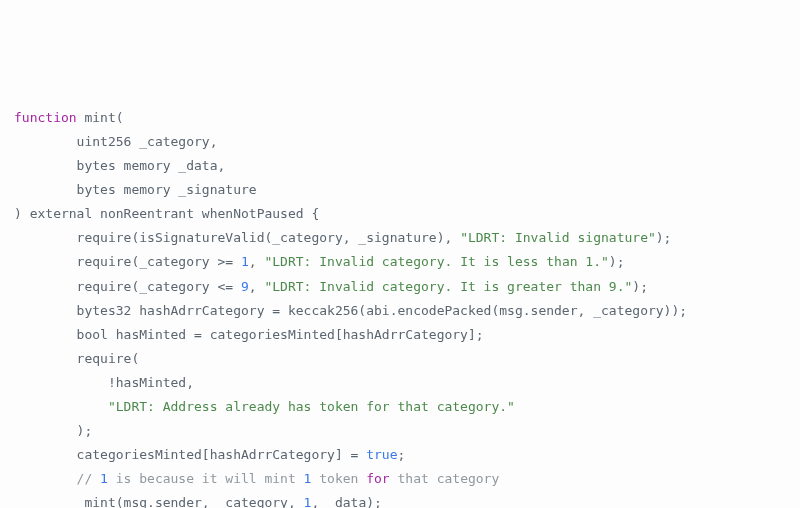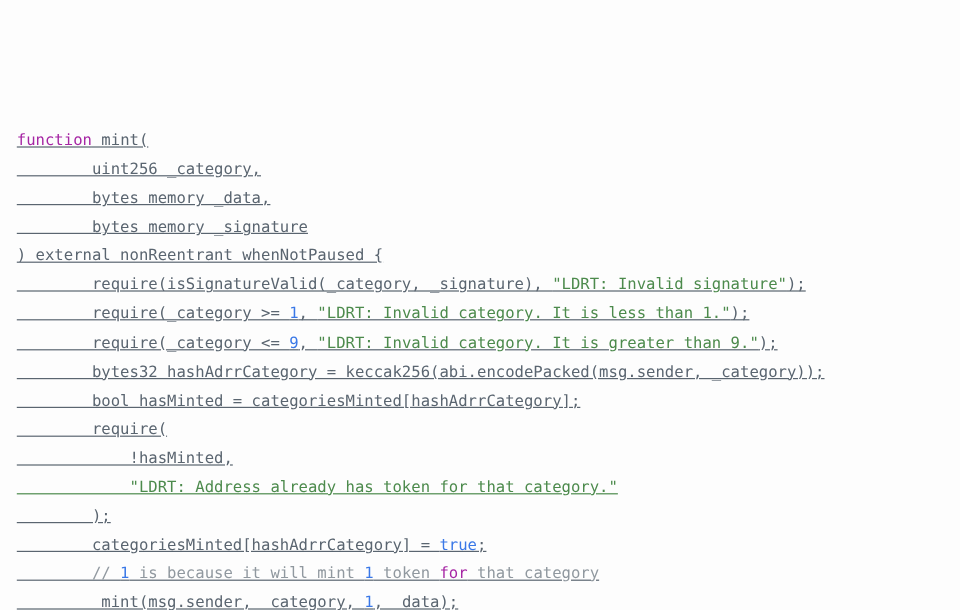--- a/index.html
+++ b/index.html
@@ -11,21 +11,21 @@
     line-height: 1.85;
     color: #5a6570;
     width: 800px;
     box-sizing: border-box;
     white-space: pre;
   }
   .kw   { color: #a626a4; }
   .lit  { color: #3a78e7; }   
   .str  { color: #4c8a4c; }   
   .cmt  { color: #90989f; }   
-  .line { display: block; text-decoration: underline; }
+  .line { display: block; }
 </style>
 </head>
 <body>
 
 
 
 <code><span class="line"><span class="kw">function</span><span> mint(</span></span><span class="line">        uint256 _category,</span><span class="line">        bytes memory _data,</span><span class="line">        bytes memory _signature</span><span class="line">) external nonReentrant whenNotPaused {</span><span class="line"><span>        require(isSignatureValid(_category, _signature), </span><span class="str">"LDRT: Invalid signature"</span><span>);</span></span><span class="line"><span>        require(_category &gt;= </span><span class="lit">1</span><span>, </span><span class="str">"LDRT: Invalid category. It is less than 1."</span><span>);</span></span><span class="line"><span>        require(_category &lt;= </span><span class="lit">9</span><span>, </span><span class="str">"LDRT: Invalid category. It is greater than 9."</span><span>);</span></span><span class="line"></span><span class="line">        bytes32 hashAdrrCategory = keccak256(abi.encodePacked(msg.sender, _category));</span><span class="line">        bool hasMinted = categoriesMinted[hashAdrrCategory];</span><span class="line">        require(</span><span class="line">            !hasMinted,</span><span class="line str">            "LDRT: Address already has token for that category."</span><span class="line">        );</span><span class="line"><span>        categoriesMinted[hashAdrrCategory] = </span><span class="lit">true</span><span>;</span></span><span class="line"></span><span class="line"><span class="cmt">        // </span><span class="lit">1</span><span class="cmt"> is because it will mint </span><span class="lit">1</span><span class="cmt"> token </span><span class="kw">for</span><span class="cmt"> that category</span></span><span class="line"><span>        _mint(msg.sender, _category, </span><span class="lit">1</span><span>, _data);</span></span></code>
 
 
 

